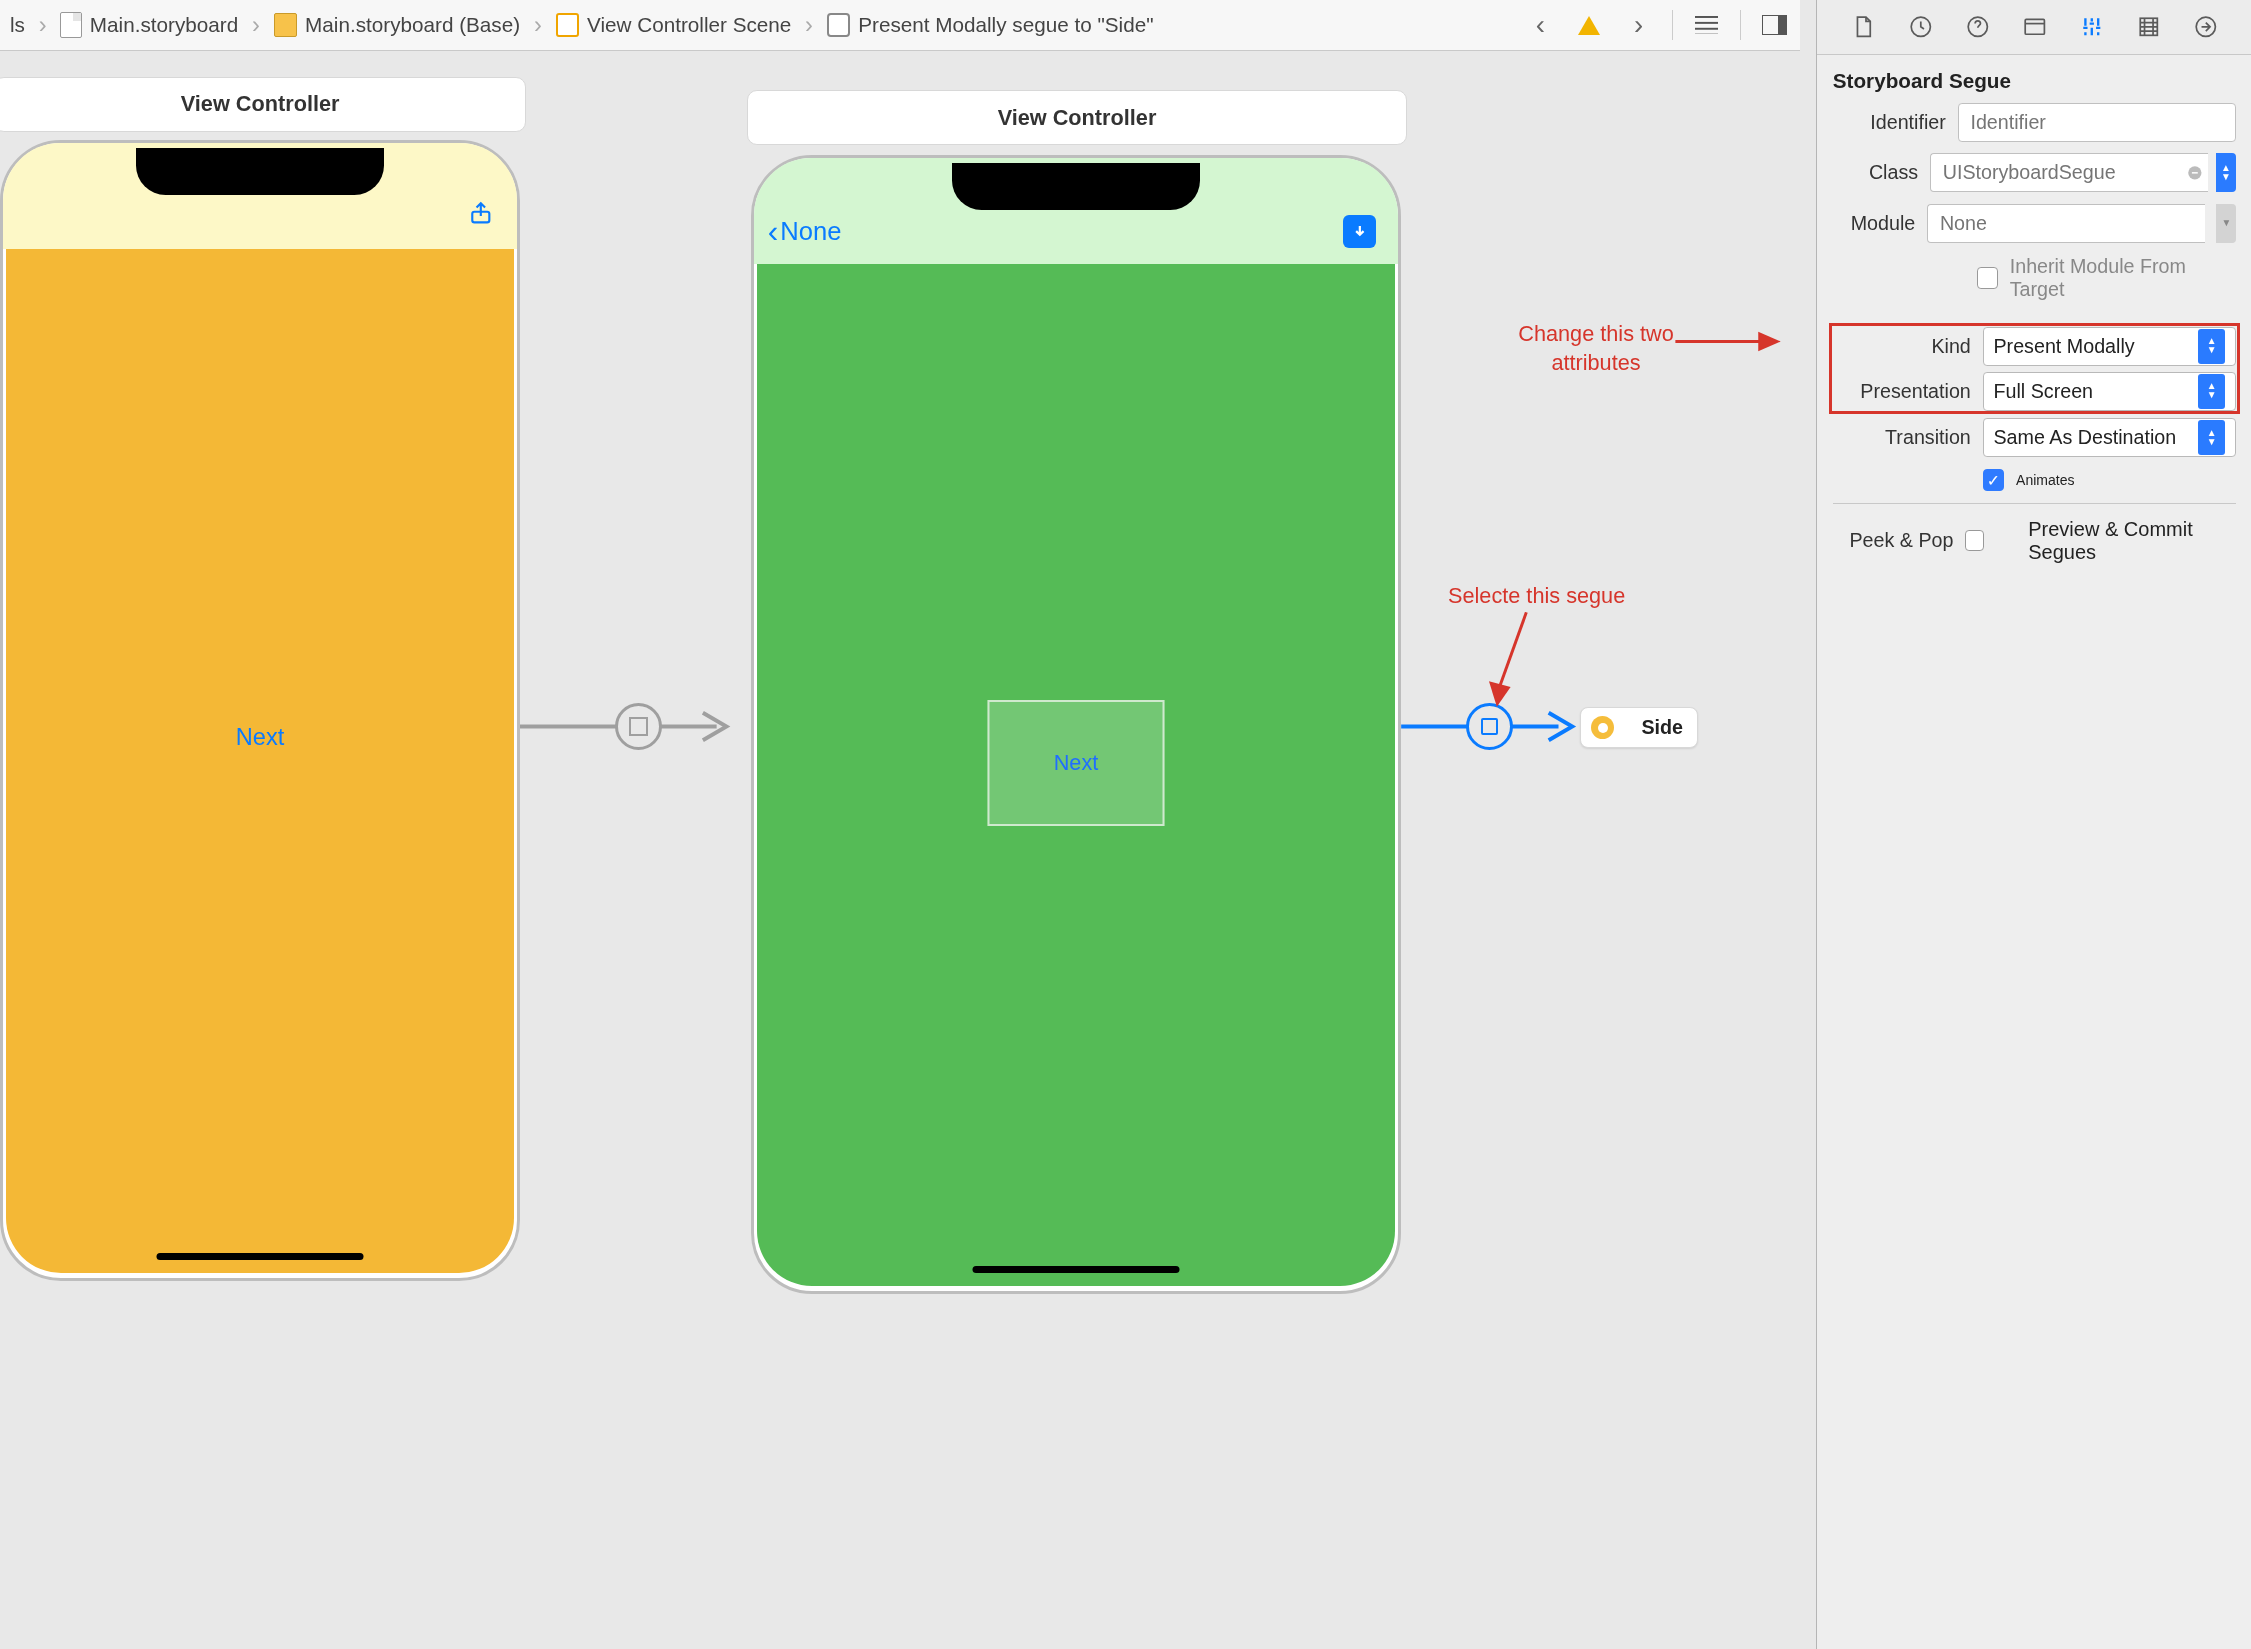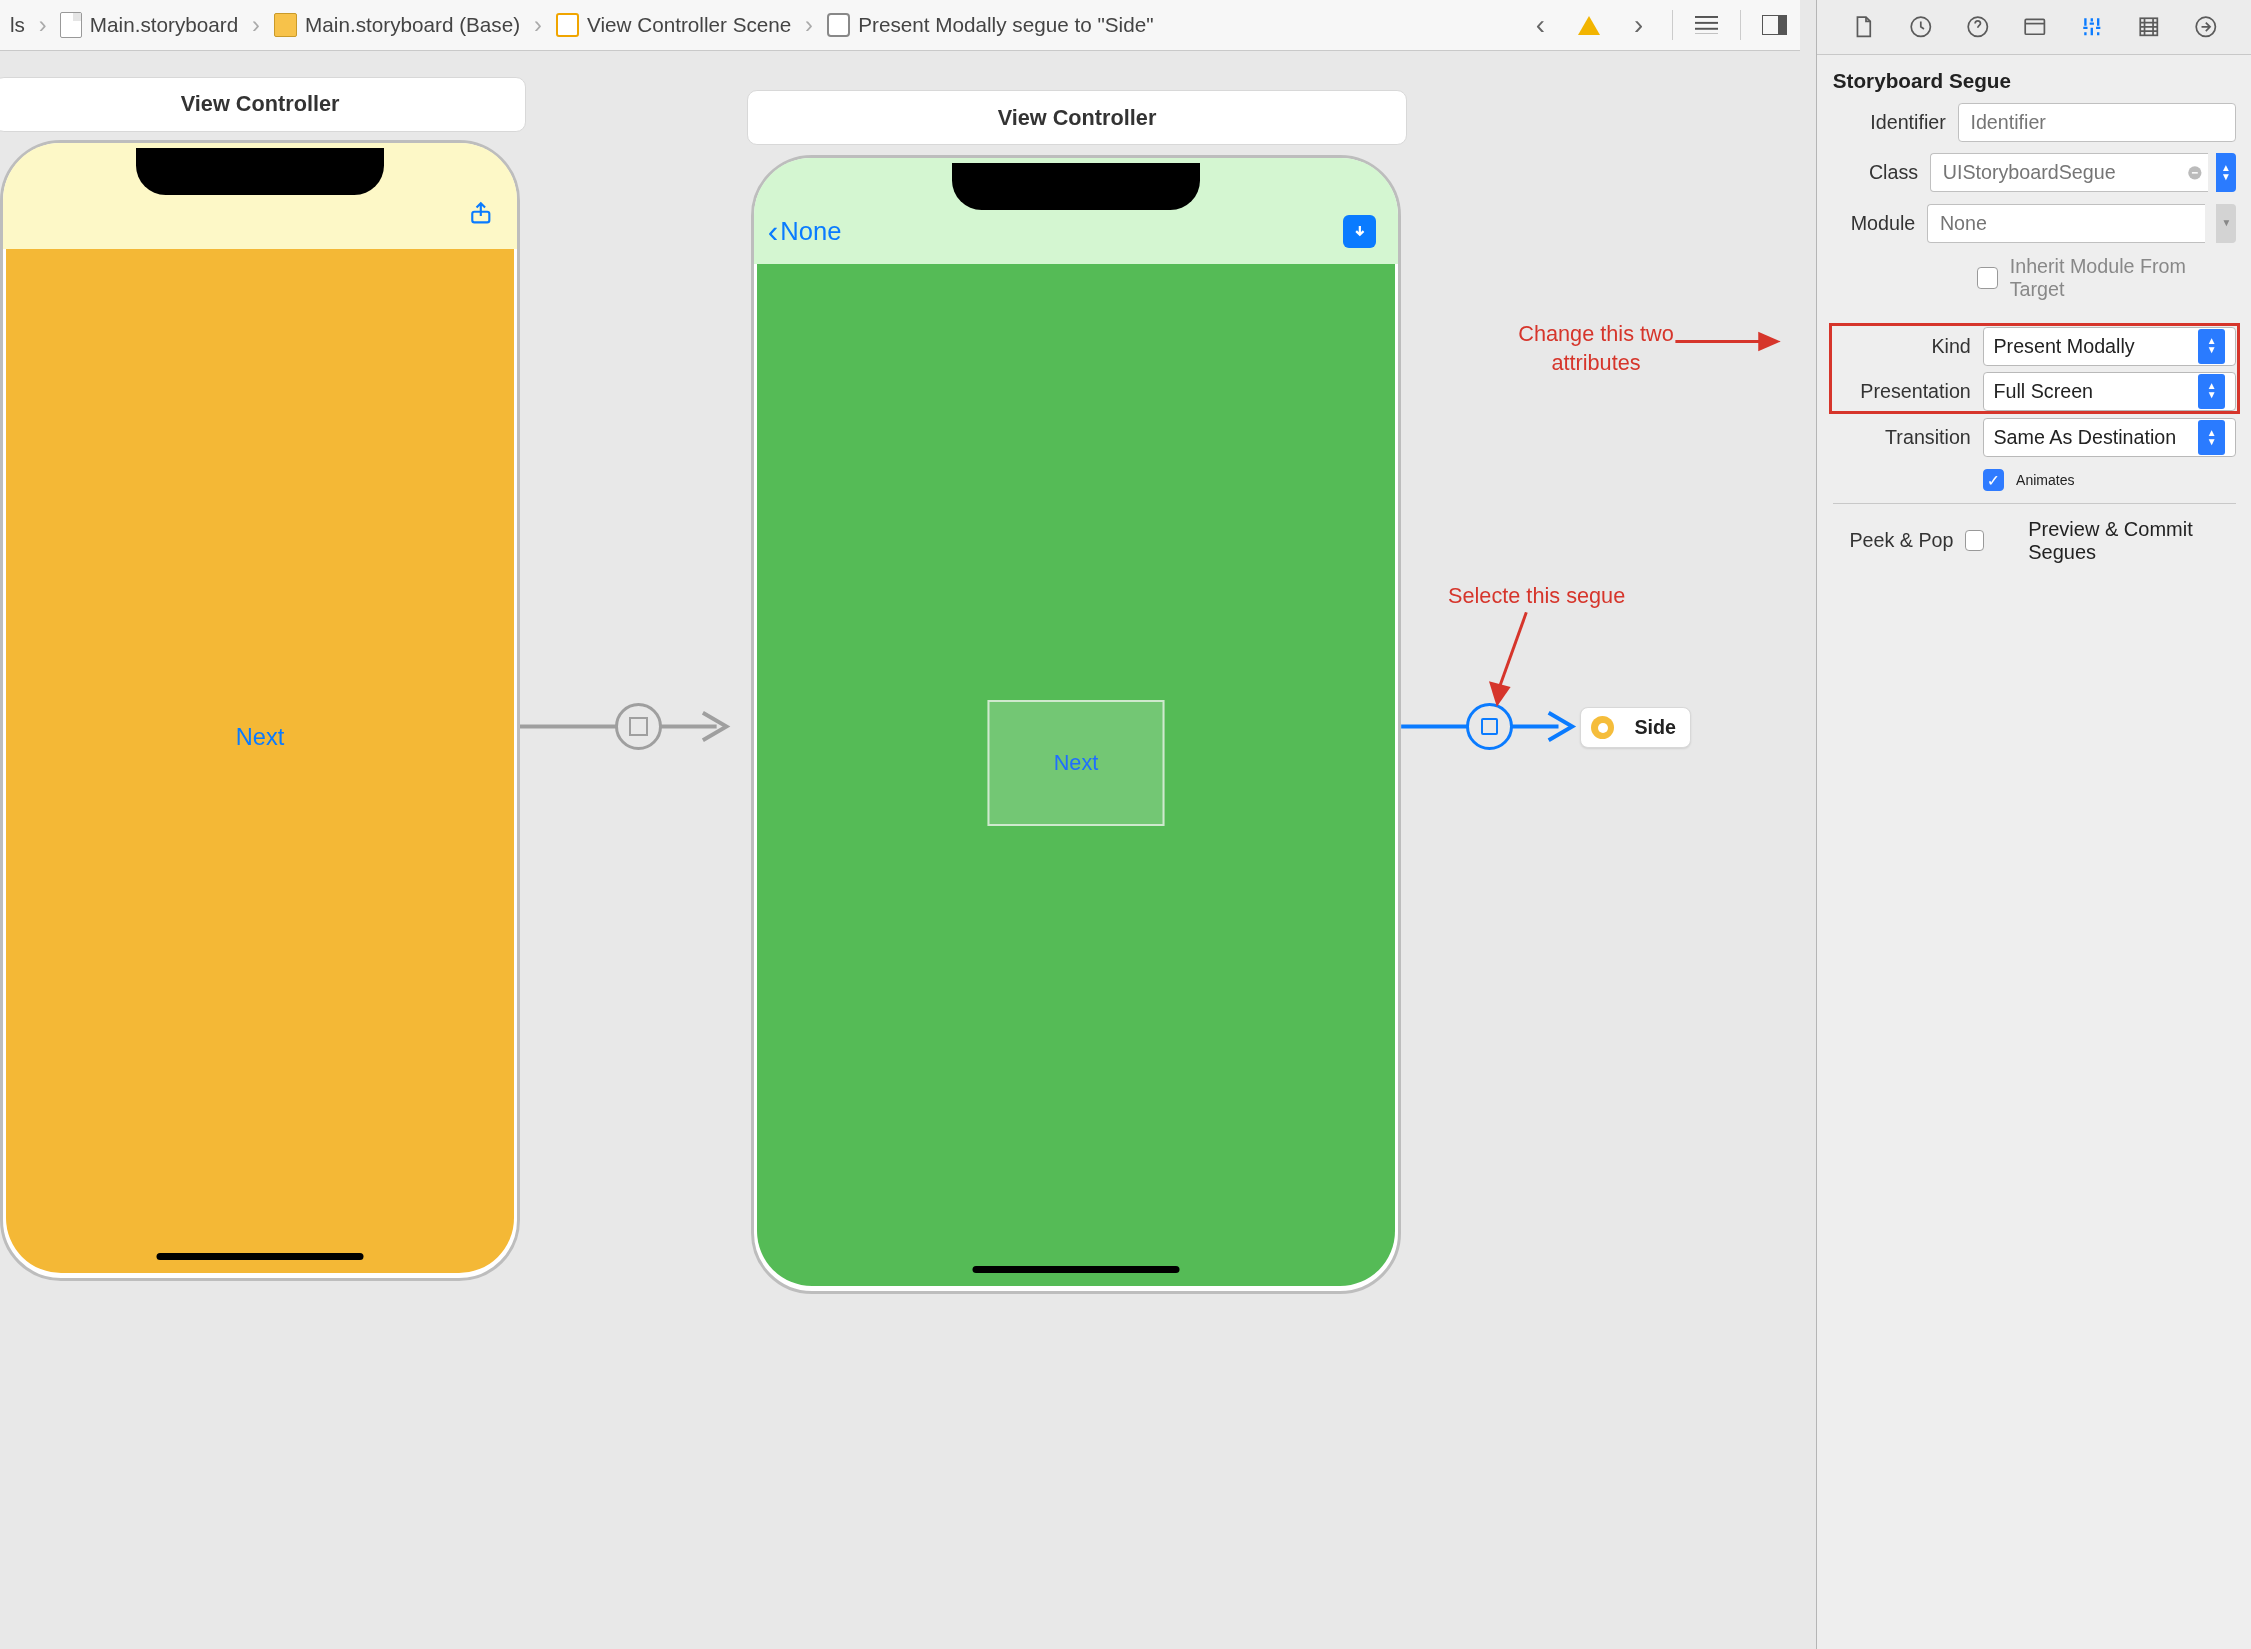--- a/index.html
+++ b/index.html
@@ -59,21 +59,21 @@
   .conn-gray { stroke:#9f9f9f; fill:none; }
   .conn-blue { stroke:#0a7bff; fill:none; }
 
   .conn-node { position:absolute; width:47px; height:47px; border-radius:50%; display:flex; align-items:center; justify-content:center; }
   .node-gray { border:3px solid #9f9f9f; background:#e8e8e8; }
   .node-blue { border:3px solid #0a7bff; background:#e8e8e8; }
   .node-inner { width:19.7px; height:19.7px; border:2.5px solid #9f9f9f; }
   .node-inner-blue { width:17.7px; height:17.7px; border:2.5px solid #0a7bff; border-radius:2px; }
 
   
-  .side-chip { position:absolute; background:#fff; border:1px solid #d8d8d8; border-radius:7.9px; padding:7.9px 13.8px 7.9px 9.9px; display:flex; align-items:center; gap:20px; font-size:19.7px; font-weight:600; box-shadow:0 1px 2px rgba(0,0,0,.1); }
+  .side-chip { position:absolute; background:#fff; border:1px solid #d8d8d8; border-radius:7.9px; padding:7.9px 13.8px 7.9px 9.9px; display:flex; align-items:center; gap:27px; font-size:19.7px; font-weight:600; box-shadow:0 1px 2px rgba(0,0,0,.1); }
   .side-chip .dot { width:23.6px; height:23.6px; border-radius:50%; background:#f5bd3b; display:flex; align-items:center; justify-content:center; }
   .side-chip .dot:after { content:""; width:9.9px; height:9.9px; border-radius:50%; background:#fff; }
 
   
   .annot { position:absolute; color:#d6352b; font-size:21.7px; line-height:1.35; text-align:center; }
 
   
   .inspector { width:436px; border-left:1px solid #b5b5b5; background:#eeeeee; display:flex; flex-direction:column; }
   .insp-tabs { height:55px; display:flex; align-items:center; justify-content:space-around; padding:0 17.7px; border-bottom:1px solid #c8c8c8; background:#ececec; }
   .insp-tab { width:37px; height:37px; display:flex; align-items:center; justify-content:center; color:#5b5b5b; }

